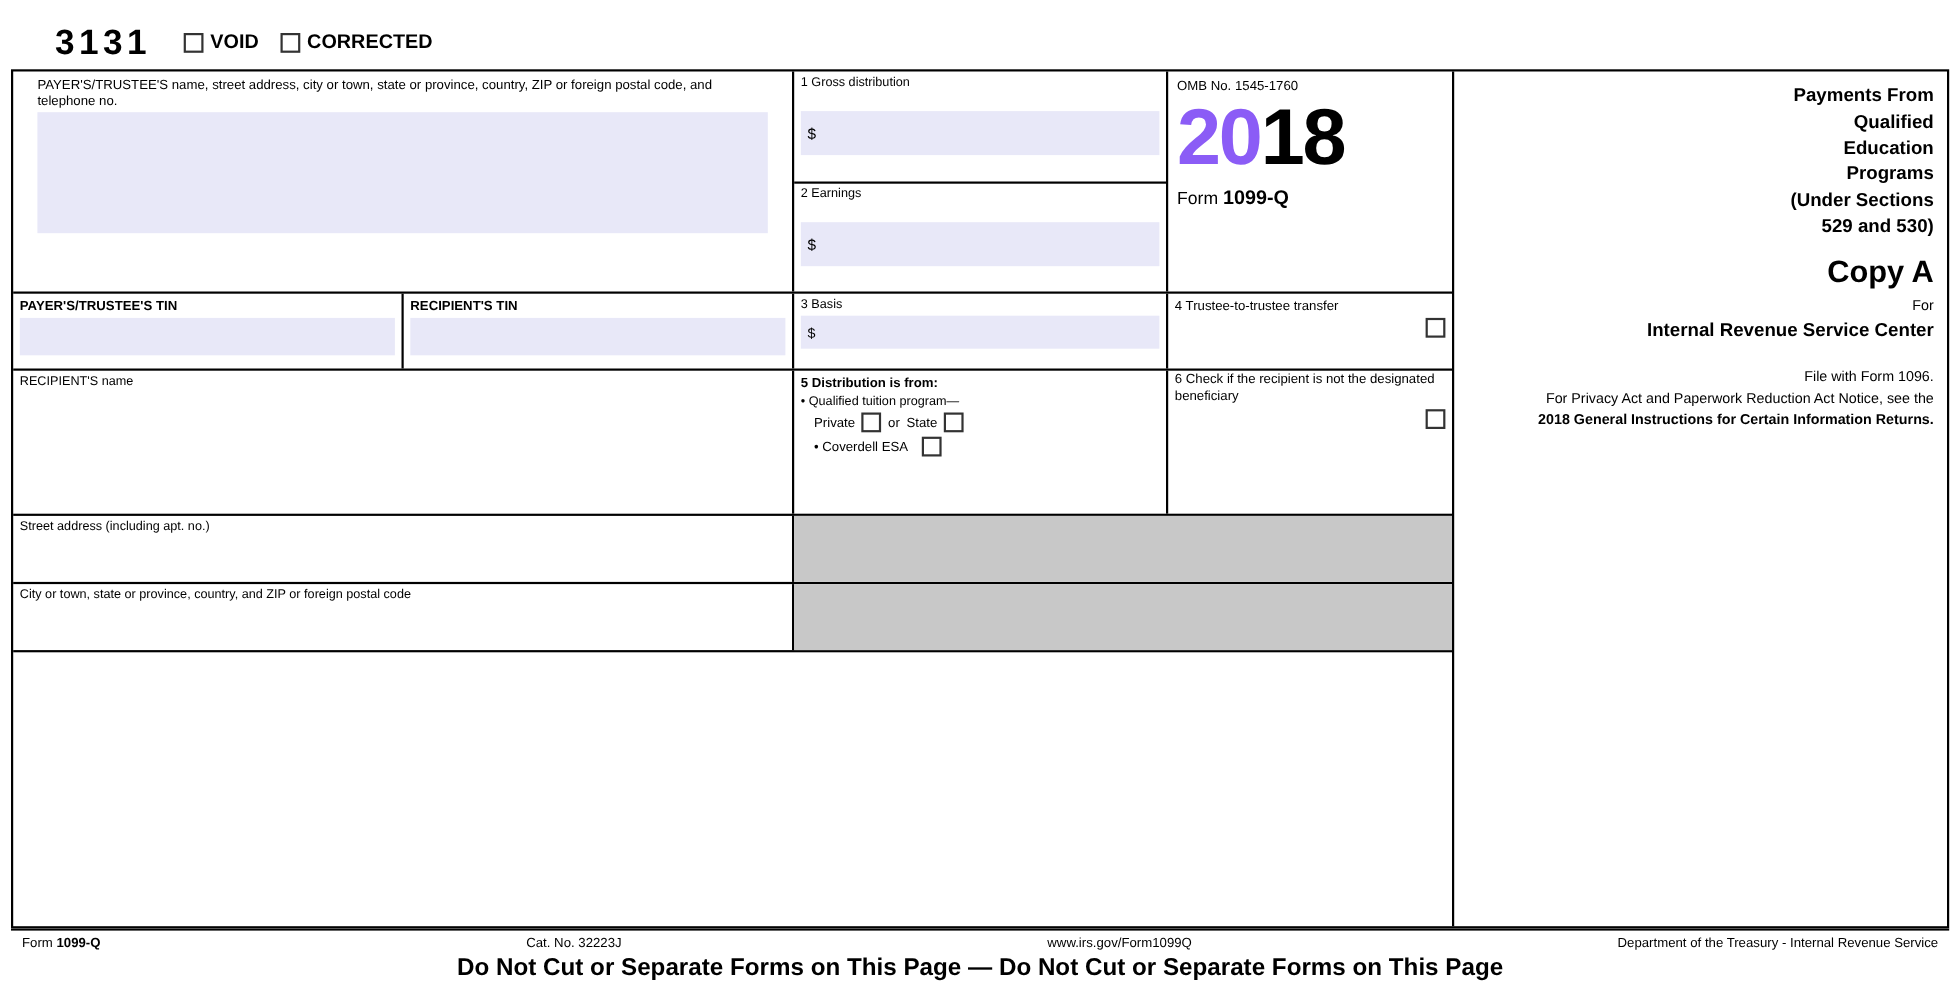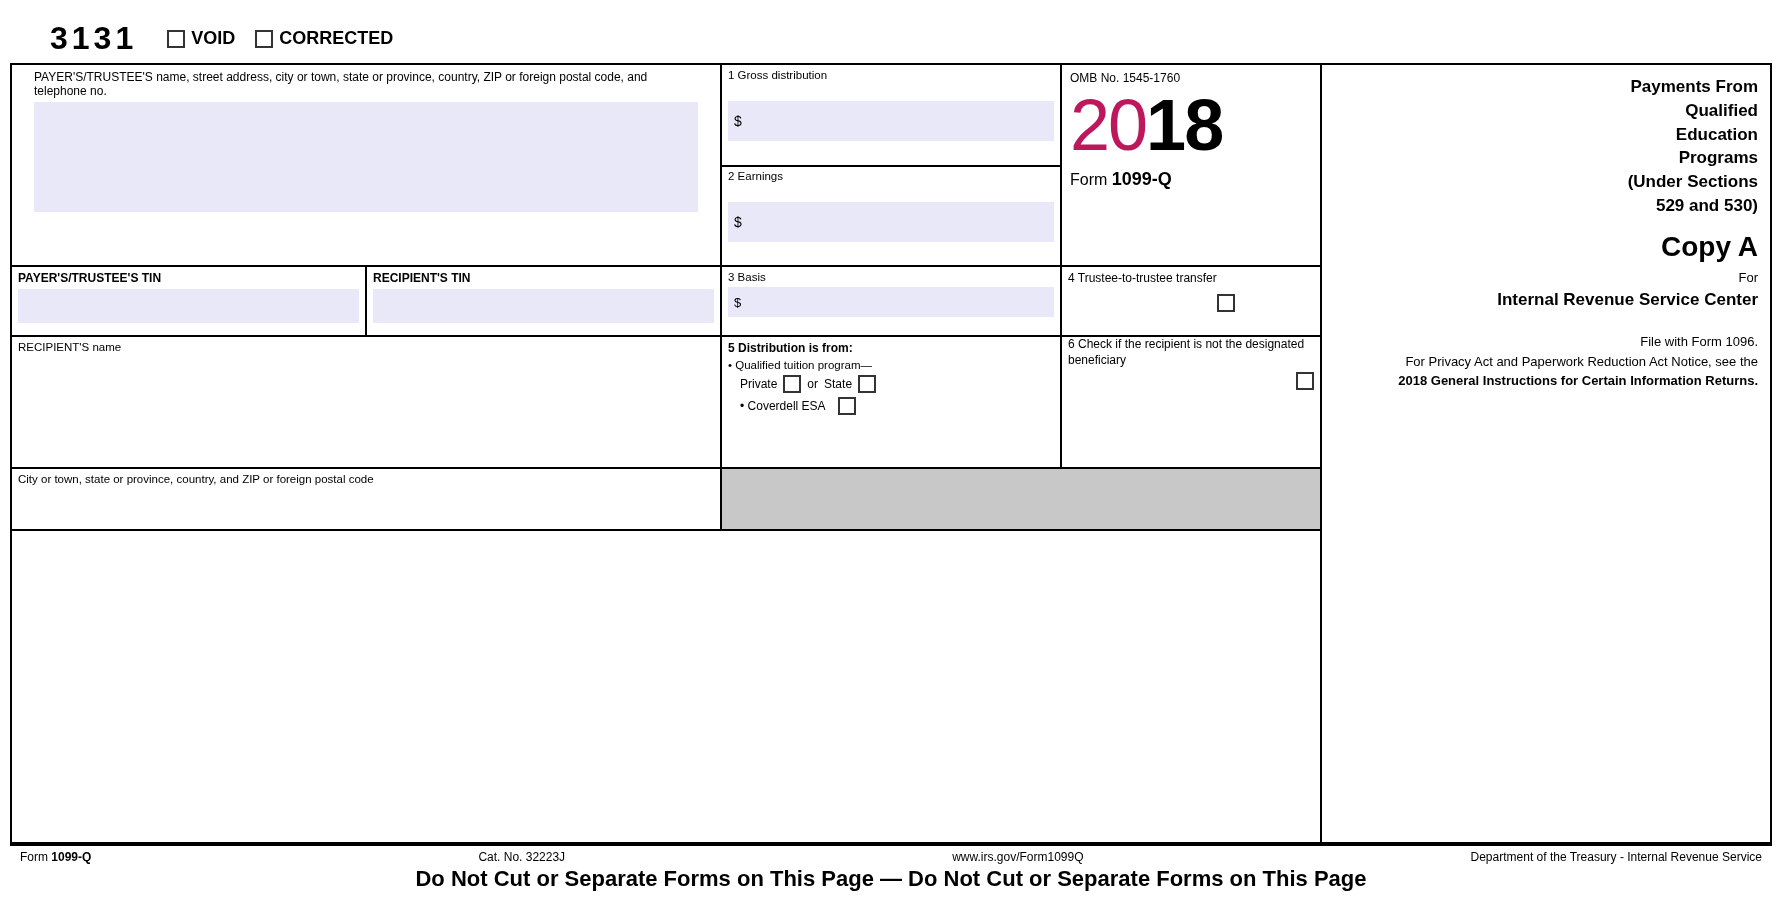--- a/index.html
+++ b/index.html
@@ -144,22 +144,22 @@
     }
     .year-display {
       font-size: 72px;
       font-weight: bold;
       line-height: 1;
       letter-spacing: -2px;
       color: #000;
       margin-top: 4px;
     }
     .year-display .year-light {
-      font-weight: 400;
-      color: #be185d;
+      font-weight: 700;
+      color: #8b5cf6;
       text-align: right;
     }
     .form-name {
       font-size: 16px;
       font-weight: normal;
       margin-top: 8px;
     }
     .form-name strong {
       font-weight: bold;
       font-size: 18px;
@@ -200,21 +200,21 @@
       height: 30px;
       margin-top: 4px;
       padding-left: 6px;
       display: flex;
       align-items: center;
     }
     .trustee-col {
       flex: 1;
       padding: 4px 6px;
       display: flex;
-      flex-direction: row;
+      flex-direction: column;
     }
     .trustee-label {
       font-size: 12px;
     }
     .trustee-checkbox-area {
       display: flex;
       justify-content: flex-end;
       align-items: center;
       margin-top: 4px;
     }
@@ -426,20 +426,26 @@
           </div>
         </div>
         <div class="check-not-beneficiary">
           <div class="check-not-label">6 Check if the recipient is not the designated beneficiary</div>
           <div class="check-not-checkbox">
             <span class="checkbox-box"></span>
           </div>
         </div>
       </div>
 
+      <div class="row-street">
+        <div class="street-box">
+          <div class="field-label">Street address (including apt. no.)</div>
+        </div>
+        <div class="shaded-area"></div>
+      </div>
 
       <div class="row-city">
         <div class="city-box">
           <div class="field-label">City or town, state or province, country, and ZIP or foreign postal code</div>
         </div>
         <div class="shaded-area"></div>
       </div>
 
     </div>
 

